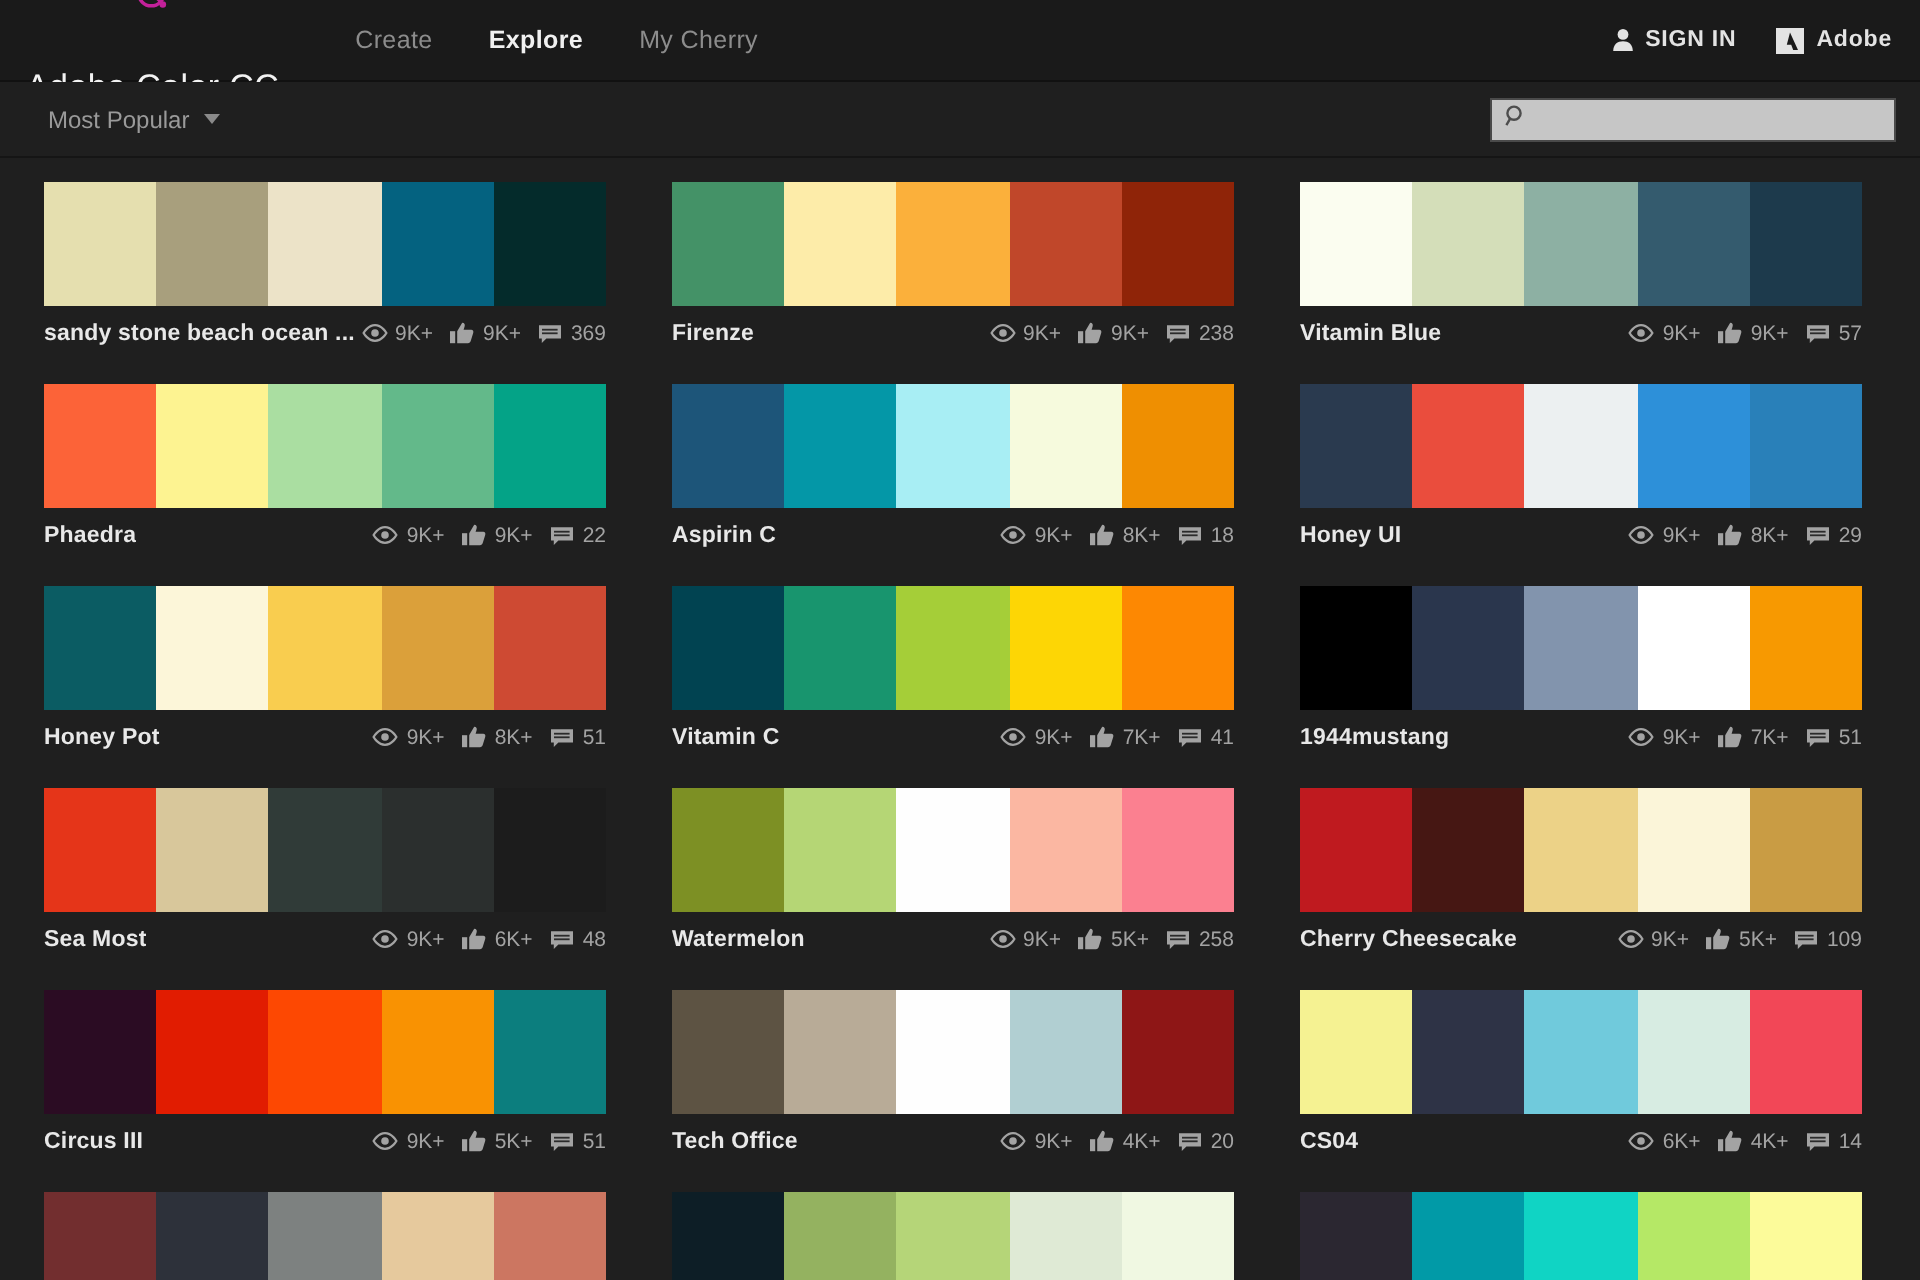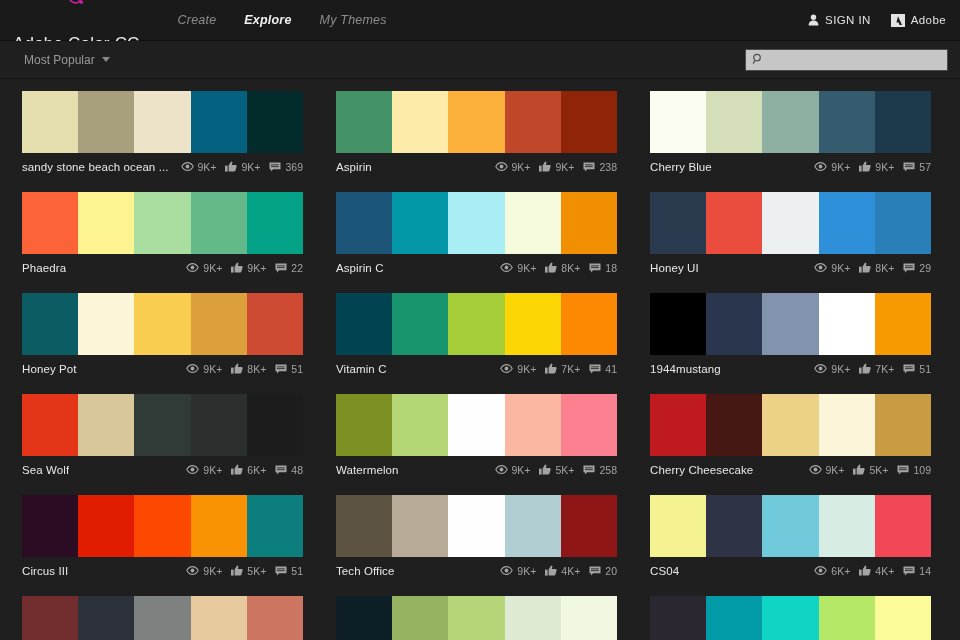--- a/index.html
+++ b/index.html
@@ -22,34 +22,35 @@
   }
   #brand { display: flex; align-items: center; gap: 26px; flex-direction: column; }
   #brand-logo { width: 21px; height: 21px; display: block; }
   #brand-title {
     color: #f2f2f2;
     font-size: 17px;
     letter-spacing: 0.2px;
     font-weight: 400;
     white-space: nowrap;
   }
-  #main-nav { display: flex; align-items: center; margin-left: 38px; gap: 28px; font-style: italic; }
+  #main-nav { display: flex; align-items: center; margin-left: 38px; gap: 28px; }
   .nav-item {
     font-size: 12.5px;
     color: #8c8c8c;
     cursor: pointer;
     white-space: nowrap;
     letter-spacing: 0.2px;
   }
   .nav-item.active { color: #f0f0f0; font-weight: bold; }
   #header-right {
     margin-left: auto;
     display: flex;
     align-items: center;
     gap: 20px;
+    font-weight: bold;
   }
   .hdr-link {
     display: flex; align-items: center; gap: 6px;
     color: #e3e3e3; font-size: 11.5px;
     letter-spacing: 0.4px;
     cursor: pointer;
     white-space: nowrap;
   }
   .hdr-icon { display: block; }
 
@@ -112,21 +113,21 @@
   .swatch { flex: 1 1 20%; height: 100%; }
   .card-meta {
     display: flex;
     align-items: center;
     height: 22px;
     padding-top: 5px;
   }
   .card-title {
     color: #e8e8e8;
     font-size: 11.5px;
-    font-weight: normal;
+    font-weight: bold;
     white-space: nowrap;
     overflow: hidden;
     text-overflow: ellipsis;
     max-width: 168px;
     letter-spacing: 0.1px;
   }
   .card-stats {
     margin-left: auto;
     display: flex;
     align-items: center;
@@ -152,21 +153,21 @@
         <circle cx="17.6" cy="17.4" r="1.9" fill="#c3219a"></circle>
         <line x1="12.6" y1="12.4" x2="16.5" y2="16.2" stroke="#c3219a" stroke-width="1.6"></line>
       </svg>
     </span>
     <span id="brand-title">Adobe Color CC</span>
   </div>
 
   <nav id="main-nav">
     <span class="nav-item">Create</span>
     <span class="nav-item active">Explore</span>
-    <span class="nav-item">My Themes</span>
+    <span class="nav-item">My Cherry</span>
   </nav>
 
   <div id="header-right">
     <div class="hdr-link">
       <span>
         <svg class="hdr-icon" width="11" height="12" viewBox="0 0 11 12">
           <circle cx="5.5" cy="3.2" r="2.7" fill="#e3e3e3"></circle>
           <path d="M0.6 11.5 C0.6 8.1 2.8 6.6 5.5 6.6 C8.2 6.6 10.4 8.1 10.4 11.5 Z" fill="#e3e3e3"></path>
         </svg>
       </span>
@@ -245,21 +246,21 @@
     </div>
     <div class="theme-card">
       <div class="swatches">
         <div class="swatch" style="background: rgb(68, 146, 103);"></div>
         <div class="swatch" style="background: rgb(253, 236, 169);"></div>
         <div class="swatch" style="background: rgb(251, 176, 59);"></div>
         <div class="swatch" style="background: rgb(192, 71, 42);"></div>
         <div class="swatch" style="background: rgb(143, 36, 8);"></div>
       </div>
       <div class="card-meta">
-        <div class="card-title">Aspirin</div>
+        <div class="card-title">Firenze</div>
         <div class="card-stats">
           <div class="stat">
             <span>
               <svg width="13" height="9" viewBox="0 0 13 9">
                 <path d="M6.5 0.6 C2.9 0.6 0.8 4.5 0.8 4.5 C0.8 4.5 2.9 8.4 6.5 8.4 C10.1 8.4 12.2 4.5 12.2 4.5 C12.2 4.5 10.1 0.6 6.5 0.6 Z" fill="none" stroke="#a3a3a3" stroke-width="1.1"></path>
                 <circle cx="6.5" cy="4.5" r="1.9" fill="#a3a3a3"></circle>
               </svg>
             </span>
             <span>9K+</span>
           </div>
@@ -287,21 +288,21 @@
     </div>
     <div class="theme-card">
       <div class="swatches">
         <div class="swatch" style="background: rgb(251, 253, 240);"></div>
         <div class="swatch" style="background: rgb(212, 222, 185);"></div>
         <div class="swatch" style="background: rgb(141, 176, 163);"></div>
         <div class="swatch" style="background: rgb(52, 91, 110);"></div>
         <div class="swatch" style="background: rgb(29, 58, 76);"></div>
       </div>
       <div class="card-meta">
-        <div class="card-title">Cherry Blue</div>
+        <div class="card-title">Vitamin Blue</div>
         <div class="card-stats">
           <div class="stat">
             <span>
               <svg width="13" height="9" viewBox="0 0 13 9">
                 <path d="M6.5 0.6 C2.9 0.6 0.8 4.5 0.8 4.5 C0.8 4.5 2.9 8.4 6.5 8.4 C10.1 8.4 12.2 4.5 12.2 4.5 C12.2 4.5 10.1 0.6 6.5 0.6 Z" fill="none" stroke="#a3a3a3" stroke-width="1.1"></path>
                 <circle cx="6.5" cy="4.5" r="1.9" fill="#a3a3a3"></circle>
               </svg>
             </span>
             <span>9K+</span>
           </div>
@@ -581,21 +582,21 @@
     </div>
     <div class="theme-card">
       <div class="swatches">
         <div class="swatch" style="background: rgb(229, 53, 25);"></div>
         <div class="swatch" style="background: rgb(216, 199, 155);"></div>
         <div class="swatch" style="background: rgb(48, 59, 56);"></div>
         <div class="swatch" style="background: rgb(43, 47, 46);"></div>
         <div class="swatch" style="background: rgb(28, 28, 28);"></div>
       </div>
       <div class="card-meta">
-        <div class="card-title">Sea Wolf</div>
+        <div class="card-title">Sea Most</div>
         <div class="card-stats">
           <div class="stat">
             <span>
               <svg width="13" height="9" viewBox="0 0 13 9">
                 <path d="M6.5 0.6 C2.9 0.6 0.8 4.5 0.8 4.5 C0.8 4.5 2.9 8.4 6.5 8.4 C10.1 8.4 12.2 4.5 12.2 4.5 C12.2 4.5 10.1 0.6 6.5 0.6 Z" fill="none" stroke="#a3a3a3" stroke-width="1.1"></path>
                 <circle cx="6.5" cy="4.5" r="1.9" fill="#a3a3a3"></circle>
               </svg>
             </span>
             <span>9K+</span>
           </div>

